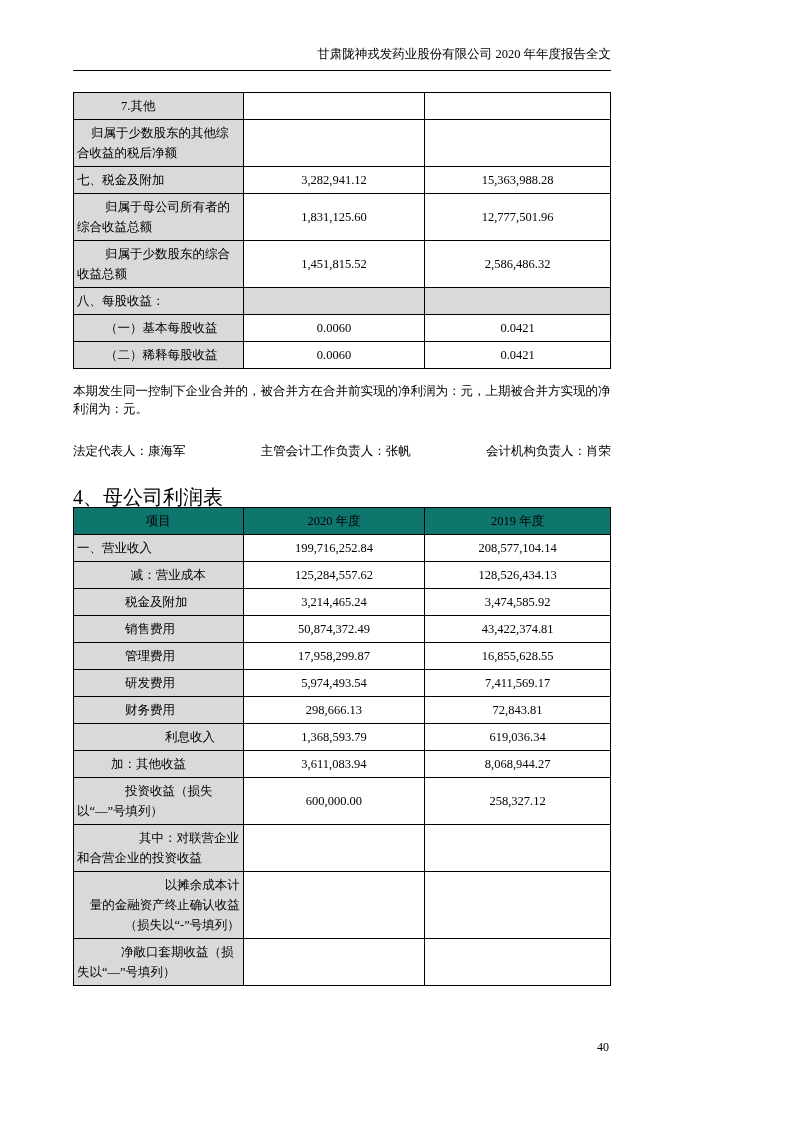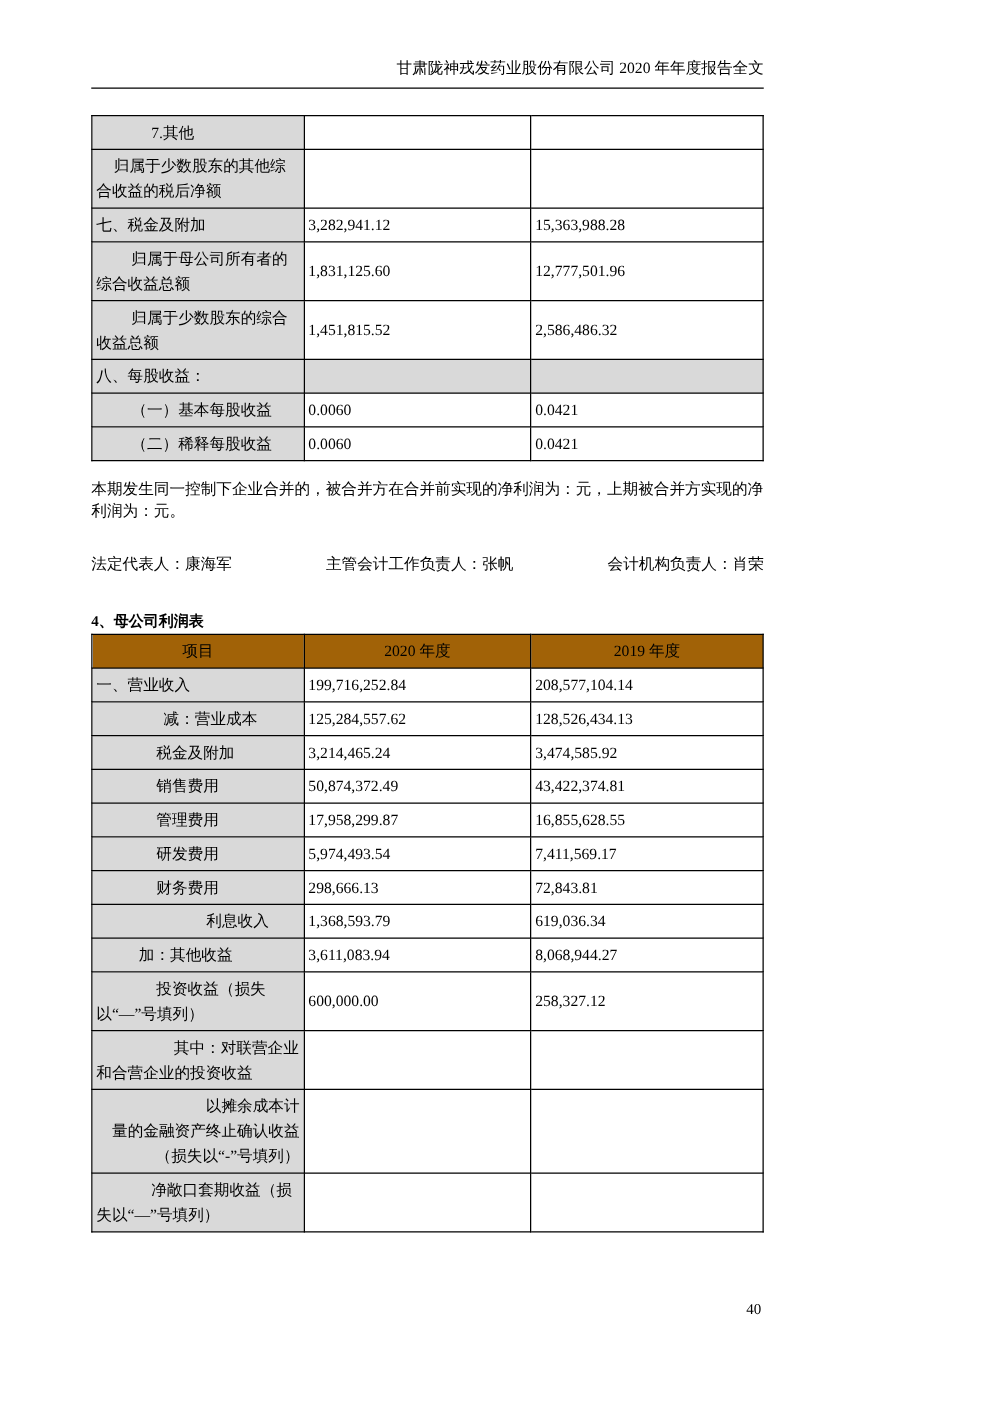--- a/index.html
+++ b/index.html
@@ -49,46 +49,46 @@
     vertical-align: middle;
     overflow: hidden;
     word-break: break-all;
   }
   table.fin-table .label-cell {
     background: #d9d9d9;
     text-align: left;
   }
   table.fin-table .value-cell {
     background: #ffffff;
-    text-align: left;
+    text-align: center;
   }
   table.fin-table tr.gray-row .value-cell {
     background: #d9d9d9;
   }
   table.fin-table thead th {
-    background: #a16207;
+    background: #0f766e;
     text-align: center;
     font-weight: normal;
     font-family: Liberation Serif, serif;
   }
   .note {
     font-size: 12.5px;
     line-height: 18px;
     margin: 13px 0 0 0;
   }
   .sign-row {
     display: flex;
     justify-content: space-between;
     font-size: 12.5px;
     line-height: 17px;
     margin-top: 25px;
   }
   .section-title {
-    font-size: 12px;
-    font-weight: bold;
+    font-size: 20px;
+    font-weight: normal;
     margin: 27px 0 0 0;
     line-height: 20px;
   }
   .unit-line {
     text-align: right;
     font-size: 12.5px;
     line-height: 17px;
     margin: 22px 0 6px 0;
   }
   .page-number {

